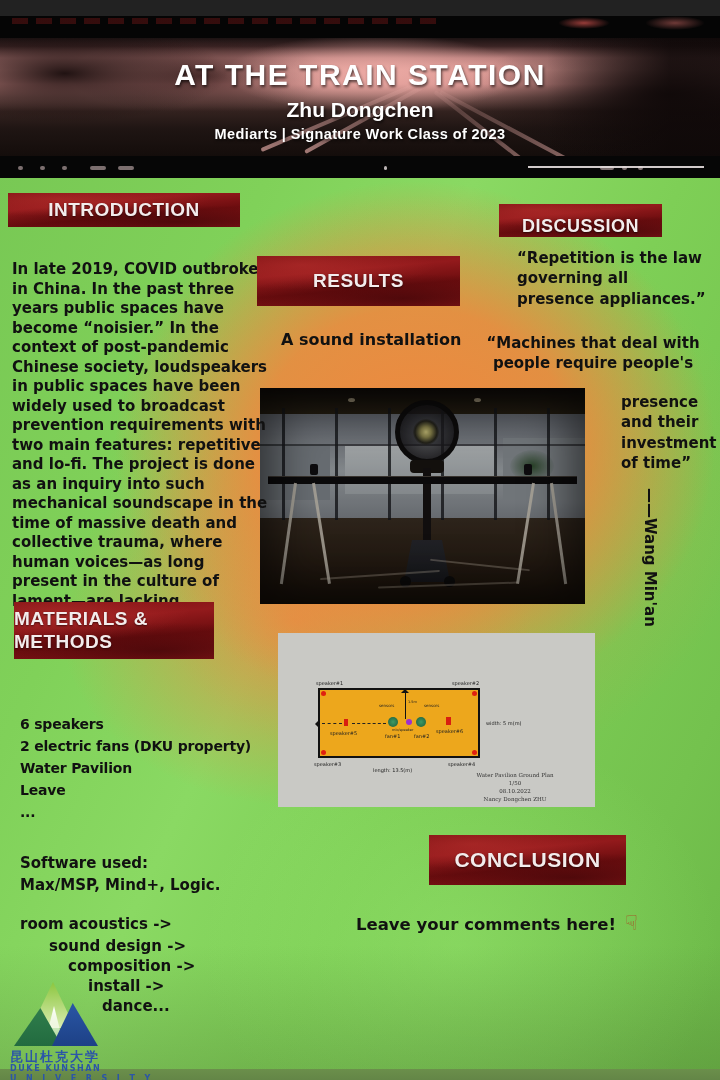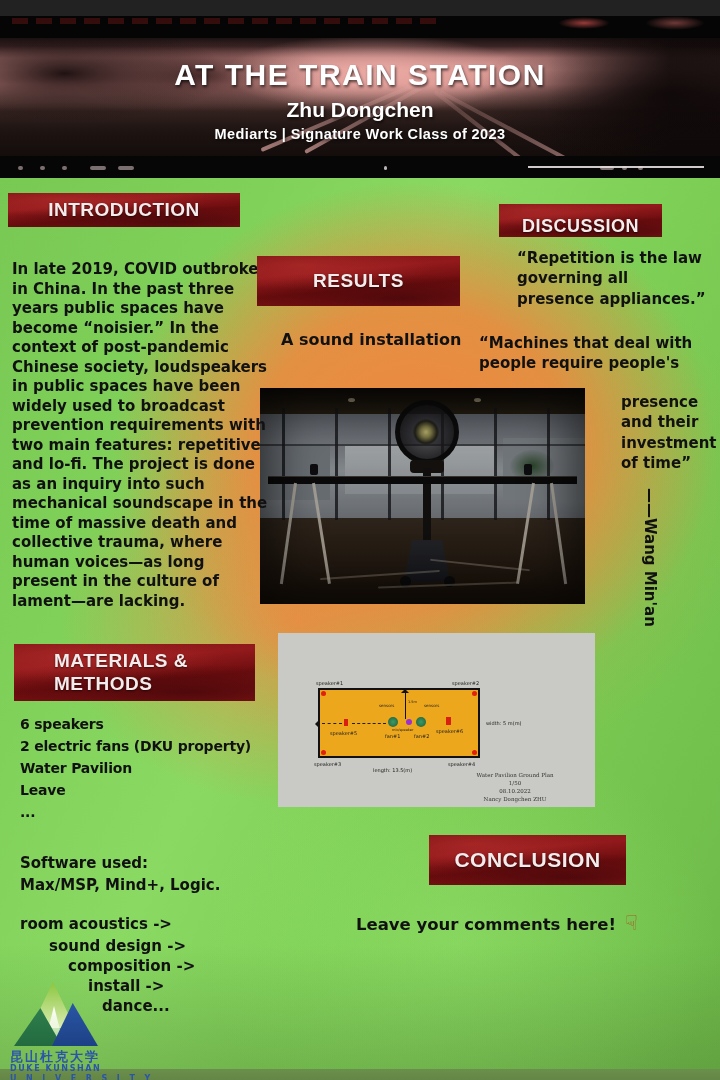--- a/index.html
+++ b/index.html
@@ -53,29 +53,29 @@
   .banner{position:absolute;display:flex;align-items:center;justify-content:center;z-index:5;
     color:#f3ecec;font-family:"Liberation Sans",sans-serif;font-weight:bold;letter-spacing:.5px;
     text-shadow:0 1px 2px rgba(0,0,0,.55);
     background:
       radial-gradient(120% 90% at 22% 18%, rgba(205,60,55,.40), rgba(0,0,0,0) 55%),
       radial-gradient(140% 80% at 72% 85%, rgba(55,4,6,.65), rgba(0,0,0,0) 62%),
       linear-gradient(175deg,#7c1113 0%,#931a1c 32%,#6d0d0f 62%,#8e1719 100%);}
   .bn-intro{left:8px;top:177px;width:232px;height:34px;font-size:19px;}
   .bn-disc{left:499px;top:188px;width:163px;height:33px;font-size:18px;align-items:flex-end;}
   .bn-res{left:257px;top:240px;width:203px;height:50px;font-size:19px;text-align:center;}
-  .bn-mm{left:14px;top:628px;width:241px;height:57px;font-size:19px;
-    flex-direction:column;align-items:flex-start;justify-content:center;padding-left:40px;box-sizing:border-box;line-height:1.2;}
+  .bn-mm{left:14px;top:586px;width:200px;height:57px;font-size:19px;
+    flex-direction:column;align-items:flex-start;justify-content:center;box-sizing:border-box;line-height:1.2;}
   .bn-conc{left:429px;top:819px;width:197px;height:50px;font-size:21px;}
   
   .funky{position:absolute;font-family:"DejaVu Sans",sans-serif;font-weight:bold;color:#111;z-index:4;}
   .intro-body{left:12px;top:229px;width:258px;font-size:15px;line-height:1.3;}
   .res-cap{left:281px;top:314px;font-size:16px;}
   .q1{left:517px;top:232px;width:192px;font-size:15px;line-height:1.35;}
-  .q2a{left:479px;top:317px;width:228px;font-size:15px;line-height:1.35;}
+  .q2a{left:479px;top:317px;width:228px;font-size:15px;line-height:1.35;text-align:center;}
   .q2b{left:621px;top:376px;width:106px;font-size:15px;line-height:1.35;}
   .attr{left:641px;top:472px;height:190px;font-size:15px;writing-mode:vertical-rl;}
   .mat-list{left:20px;top:697px;font-size:14px;line-height:22px;white-space:nowrap;letter-spacing:-.2px;}
   .soft{left:20px;top:836px;font-size:15px;line-height:22px;white-space:nowrap;}
   .flow-line{font-size:15px;white-space:nowrap;}
   .fl0{left:20px;top:899px;} .fl1{left:49px;top:921px;} .fl2{left:68px;top:941px;}
   .fl3{left:88px;top:961px;} .fl4{left:102px;top:981px;}
   .cta{left:356px;top:899px;font-size:16.5px;display:flex;align-items:flex-start;}
   .cta .hand{font-size:21px;line-height:16px;margin-left:9px;color:#a35c2a;font-weight:normal;}
   

